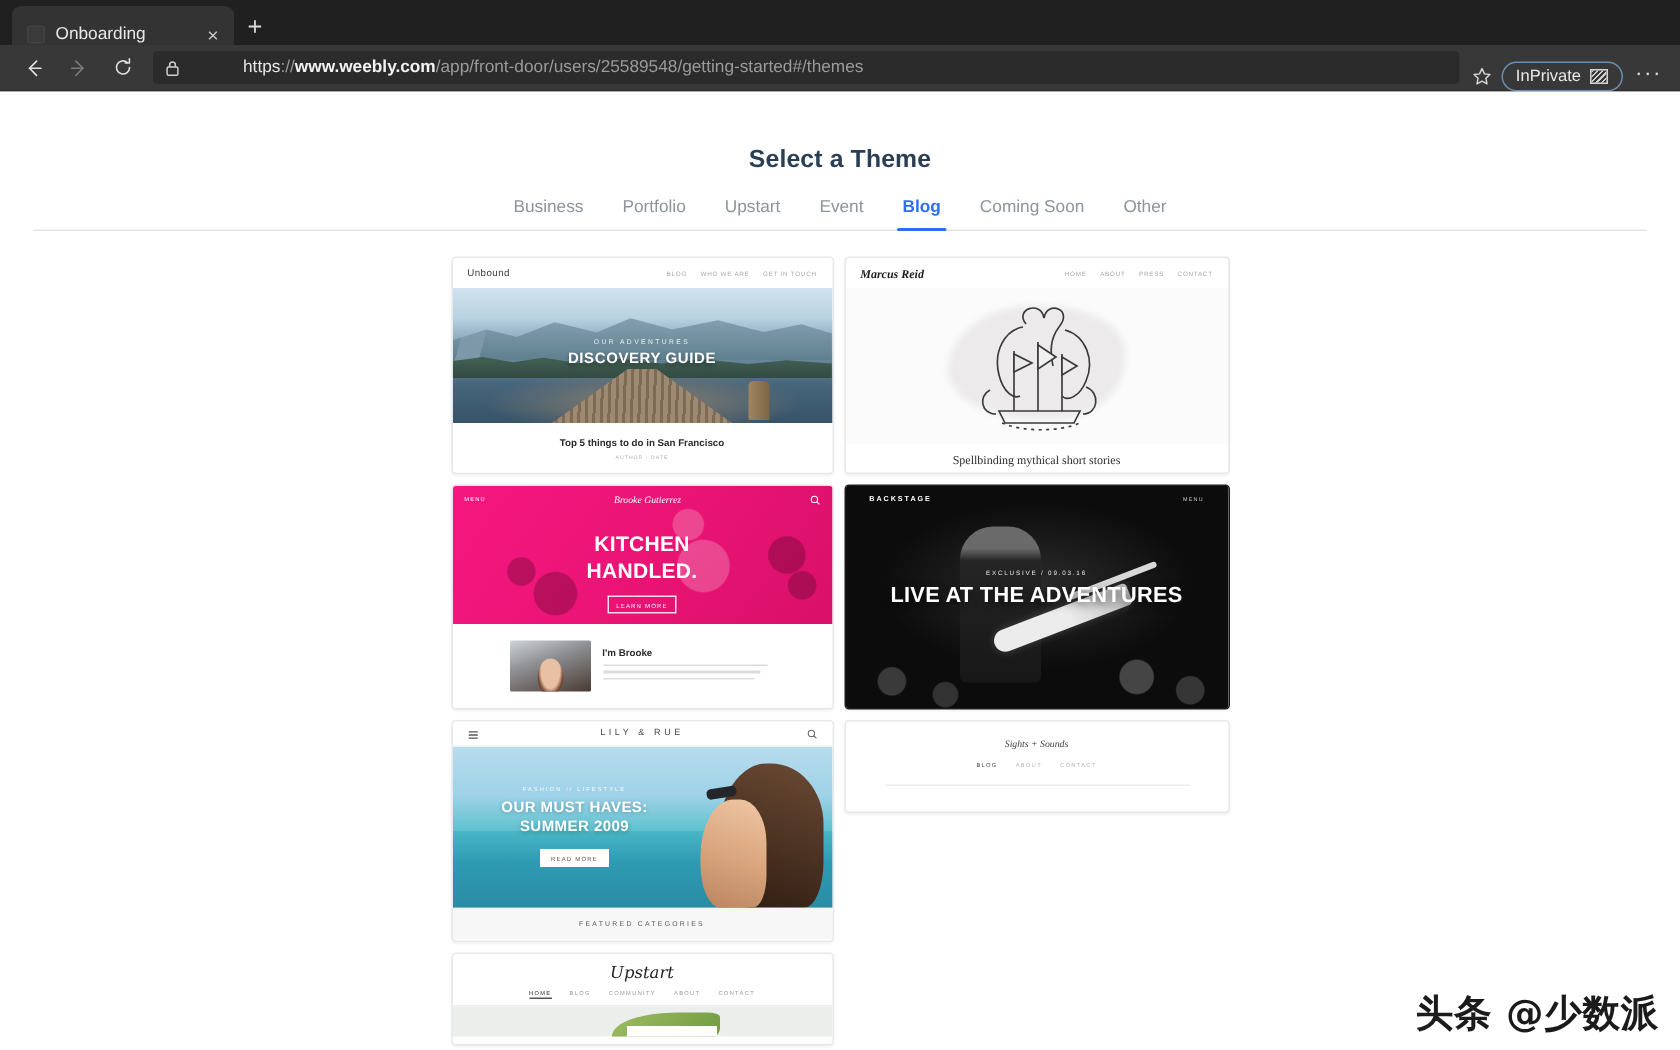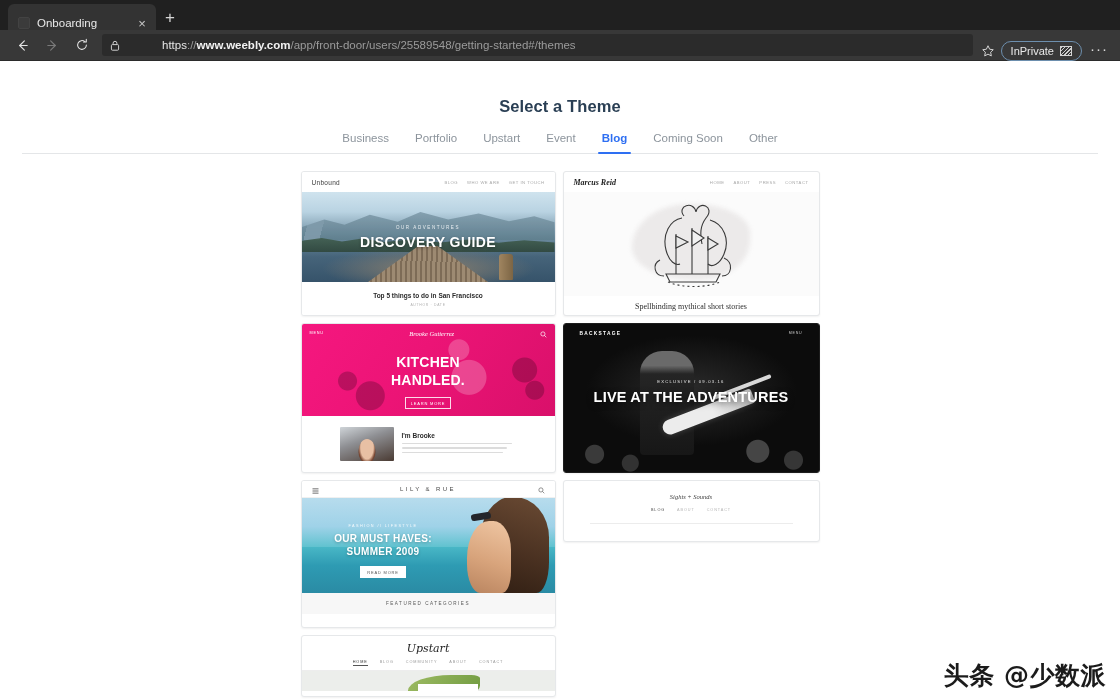--- a/index.html
+++ b/index.html
@@ -173,21 +173,21 @@
     width: 120px; height: 36px;
     background: repeating-linear-gradient(92deg,#9d8a72 0 3px,#7d6b56 3px 5px);
     clip-path: polygon(42% 0, 58% 0, 100% 100%, 0 100%);
   }
   .c1-post {
     position: absolute; bottom: 2px; right: 42px; width: 14px; height: 26px;
     background: linear-gradient(90deg,#a08560,#7c6544);
     border-radius: 3px 3px 1px 1px;
   }
   .c1-herotext { position: absolute; left: 0; right: 0; top: 33px; }
-  .c1-title { font-size: 14px; letter-spacing: .4px; text-shadow: 0 1px 3px rgba(0,0,0,.35); }
+  .c1-title { font-size: 10px; letter-spacing: .4px; text-shadow: 0 1px 3px rgba(0,0,0,.35); }
   .c1-foot { height: 34px; }
   .c1-foot-title { font-size: 6.5px; font-weight: bold; color: #2b2b2b; }
   .c1-foot-sub { font-size: 3.4px; color: #b0b0b0; letter-spacing: .7px; margin-top: 4px; }
 
   
   .c2 { background: #e5e5e5; }
   .c2-body {
     height: 104px; display: flex; align-items: center; justify-content: center;
     background: #fbfbfb; position: relative;
   }
@@ -274,21 +274,21 @@
   .c4-label { font-size: 4.2px; letter-spacing: 1.2px; color: #e7e7e7; text-align: center; margin-bottom: 5px; }
   .c4-title { font-size: 14.5px; letter-spacing: .2px; text-shadow: 0 2px 6px rgba(0,0,0,.6); }
 
   
   .c5-nav {
     height: 17px; display: flex; align-items: center; justify-content: space-between;
     padding: 0 10px; background: #fff; border-bottom: 1px solid #f0f0f0;
   }
   .c5-brand { font-size: 6px; color: #4a4a4a; letter-spacing: 2.4px; flex: 1; text-align: center; }
   .c5-hero {
-    height: 95px; position: relative; overflow: hidden;
+    height: 107px; position: relative; overflow: hidden;
     background: linear-gradient(180deg,#b7dced 0%,#9fd2e8 30%,#5fc2cf 52%,#3fa8bd 66%,#2b93ad 100%);
   }
   .c5-sea {
     position: absolute; left: 0; right: 0; top: 52%; bottom: 0;
     background: linear-gradient(180deg,#49b7c6 0%,#2e9bb3 40%,#2a8ba4 100%);
   }
   .c5-woman {
     position: absolute; right: 6px; bottom: 0; width: 92px; height: 100px;
   }
   .c5-hair {

